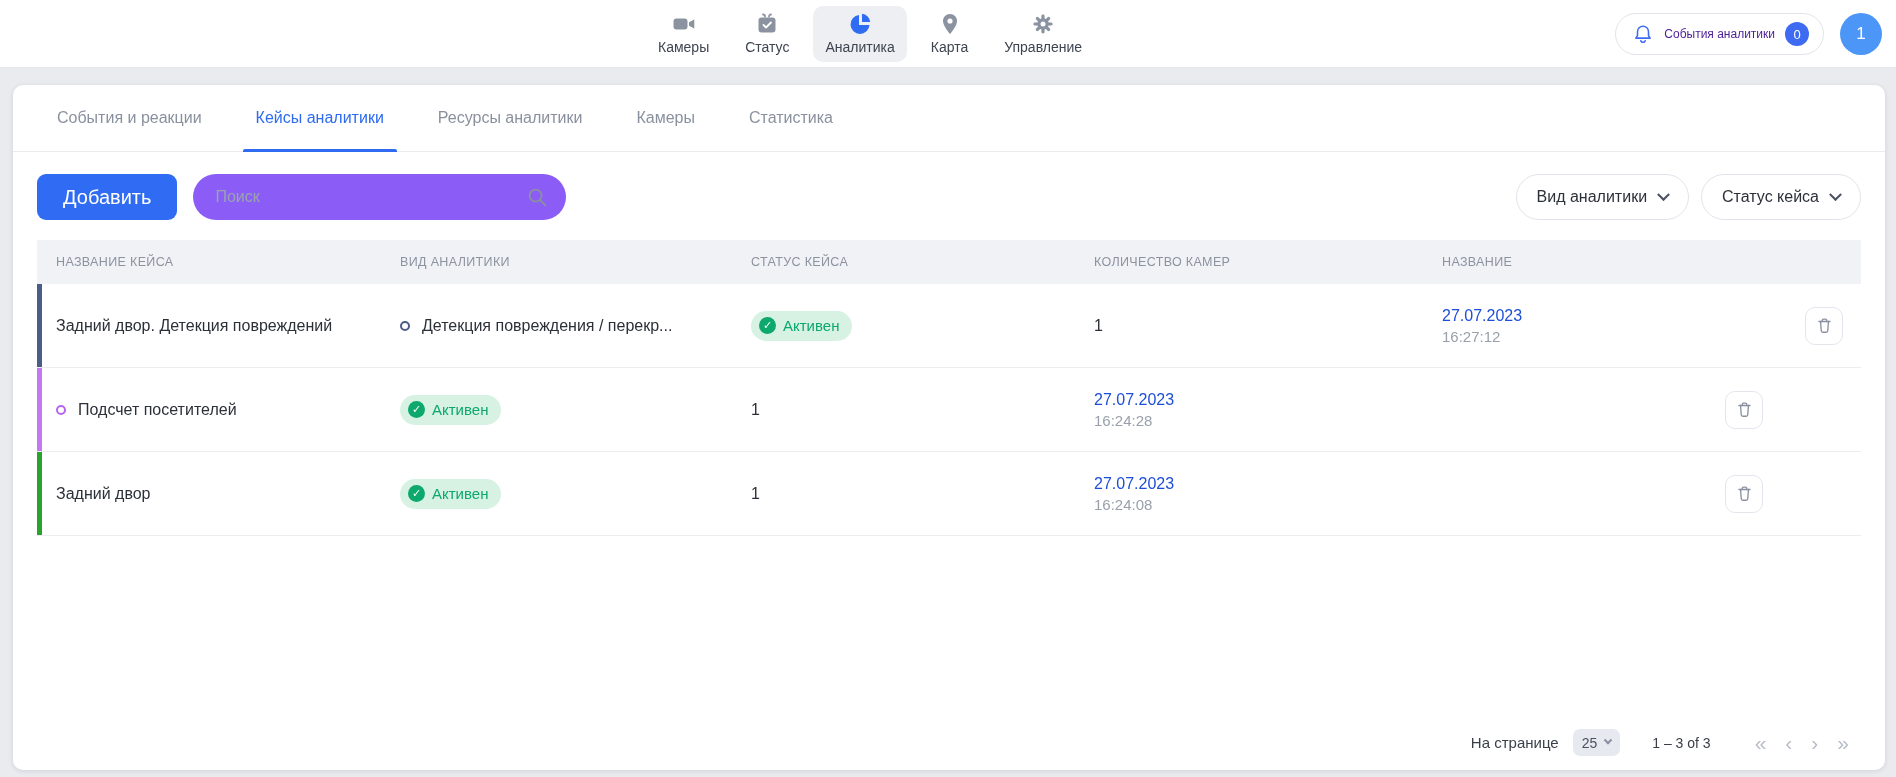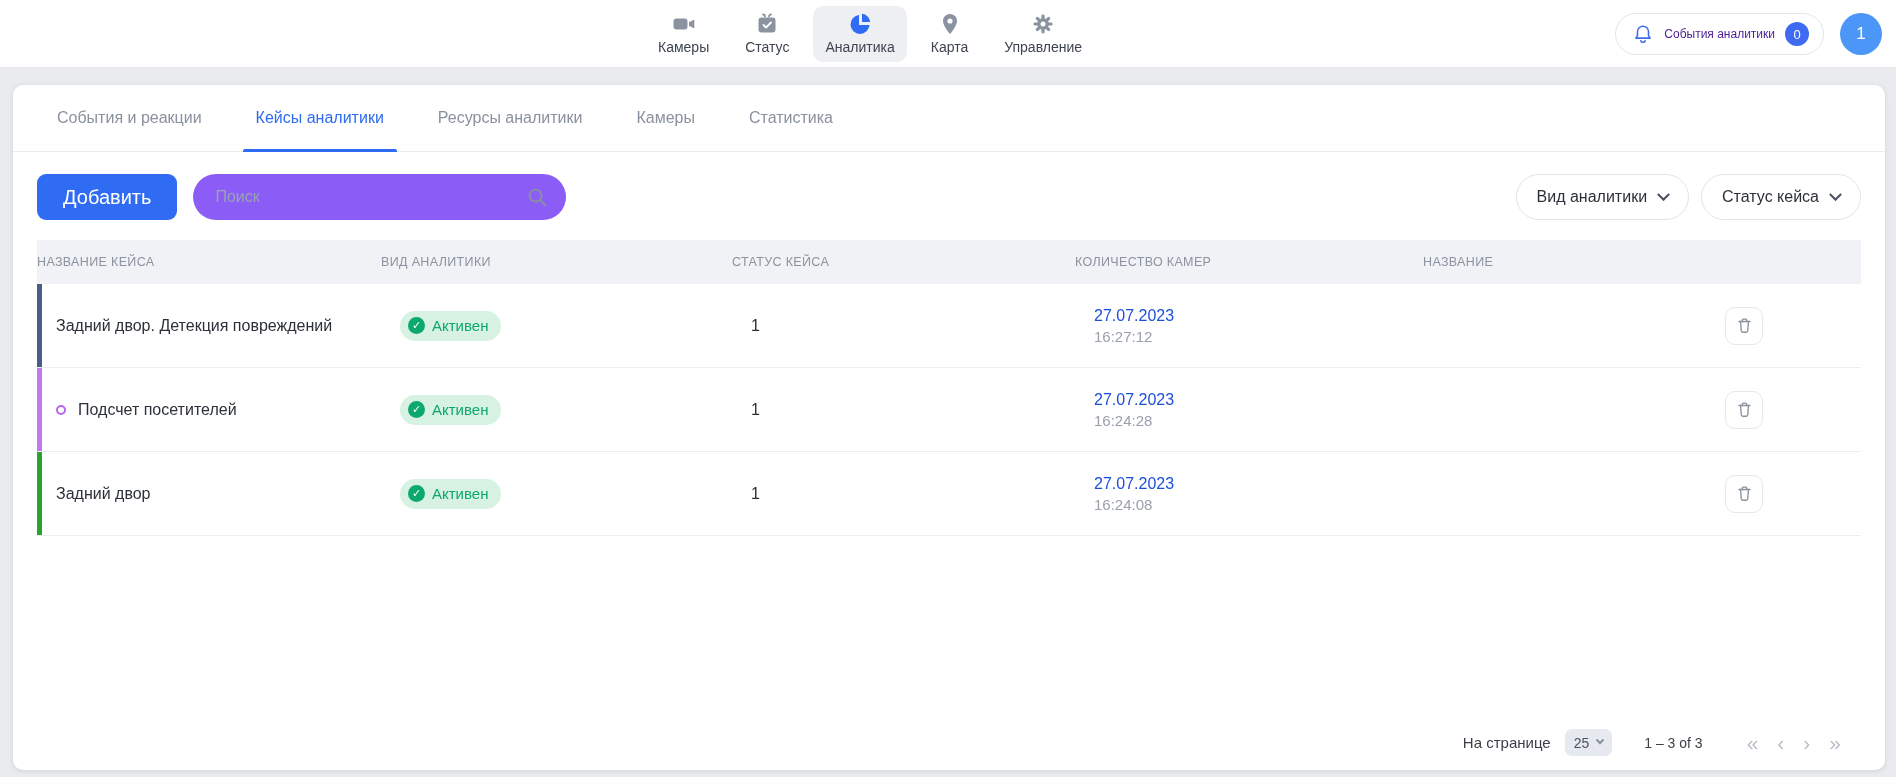--- a/index.html
+++ b/index.html
@@ -72,21 +72,21 @@
     display:flex; align-items:center; gap:12px; height:46px; padding:0 20px;
     border:1px solid #e0e4ea; border-radius:23px; background:#fff; cursor:pointer;
     font-size:16px; color:#2c3038; margin-left:12px; white-space:nowrap;
   }
   .chev { width:9px; height:9px; border-right:2px solid #4a5160; border-bottom:2px solid #4a5160;
     transform:rotate(45deg) translate(-2px,-2px); }
   
   .table { margin:20px 24px 0; }
   .thead {
     display:grid; grid-template-columns:344px 351px 343px 348px 1fr 80px;
-    height:44px; align-items:center; background:#f1f2f6; 
+    height:44px; align-items:center; background:#f1f2f6; padding-left:19px;
     font-size:12.5px; color:#8b92a0; letter-spacing:.35px;
   }
   .trow {
     display:grid; grid-template-columns:344px 351px 343px 348px 1fr 80px;
     height:84px; align-items:center; padding-left:19px; position:relative;
     border-bottom:1px solid #ebedf1; background:#fff; cursor:pointer;
   }
   .accent { position:absolute; left:0; top:0; bottom:0; width:5px; }
   .cell-name { display:flex; align-items:center; font-size:16px; color:#2c3038; }
   .alert-box {
@@ -110,21 +110,21 @@
   .cell-count { font-size:16px; color:#2c3038; }
   .cell-created .c-date { font-size:16px; color:#1d4ed8; margin-bottom:3px; }
   .cell-created .c-time { font-size:15px; color:#9aa0ab; }
   .cell-actions { display:flex; justify-content:flex-end; padding-right:18px; }
   .trash-btn {
     width:38px; height:38px; border:1px solid #e3e6ec; border-radius:10px; background:#fff;
     display:flex; align-items:center; justify-content:center; cursor:pointer;
   }
   
   .pagination {
-    position:absolute; right:44px; bottom:14px; display:flex; align-items:center; gap:14px;margin-top:12px;
+    position:absolute; right:36px; bottom:14px; display:flex; align-items:center; gap:14px;margin-top:12px;
   }
   .pp-label { font-size:15px; color:#3a3f48; }
   .pp-select {
     display:inline-flex; align-items:center; gap:8px; height:27px; padding:0 9px;
     background:#e7e9f0; border-radius:7px; font-size:14px; color:#4a5160; cursor:pointer;
   }
   .pp-select .chev { width:6px; height:6px; border-color:#8a90a0; }
   .pp-range { font-size:14px; color:#3a3f48; margin-left:18px; }
   .pager { display:flex; align-items:center; gap:19px; margin-left:30px; }
   .pager span { font-size:21px; color:#b7bdc8; cursor:pointer; line-height:1; }
@@ -246,20 +246,24 @@
       <div>КОЛИЧЕСТВО КАМЕР</div>
       <div>НАЗВАНИЕ</div>
       <div></div>
     </div>
 
     <div class="trow">
       <span class="accent" style="background-color: rgb(74, 93, 135);"></span>
       <div class="cell-name">
           <span>Задний двор. Детекция повреждений</span>
         </div>
+      <div class="cell-type">
+        <span class="type-circle" style="border-color: rgb(74, 93, 135);"></span>
+        <span>Детекция повреждения / перекр...</span>
+      </div>
       <div><span class="badge">
             <span class="badge-check">✓</span>
             <span>Активен</span>
           </span></div>
       <div class="cell-count">1</div>
       <div class="cell-created">
         <div class="c-date">27.07.2023</div>
         <div class="c-time">16:27:12</div>
       </div>
       <div class="cell-actions">

